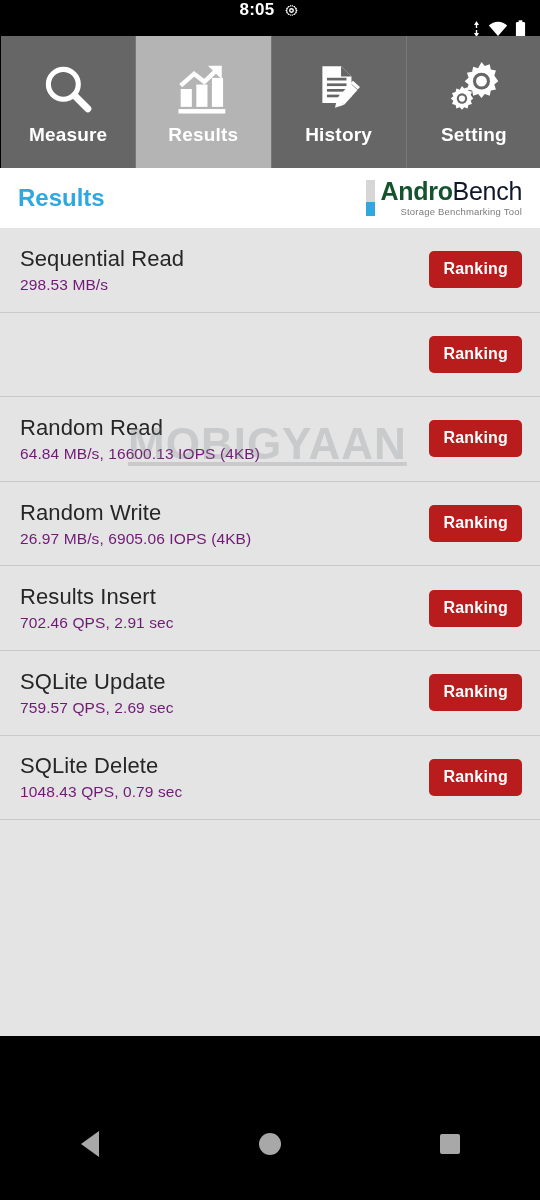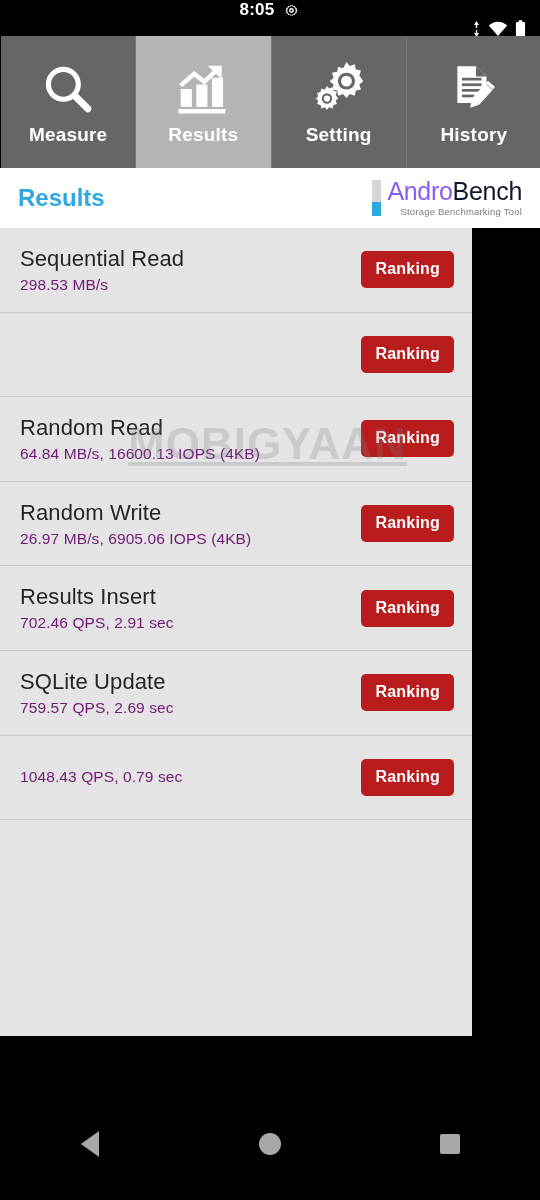--- a/index.html
+++ b/index.html
@@ -41,27 +41,27 @@
   
   .appheader {
     position: absolute; top: 168px; left: 0; width: 540px; height: 60px;
     background: #ffffff; display: flex; align-items: center; padding: 0 18px;
   }
   .page-title { color: #2fa8e0; font-size: 24px; font-weight: bold; }
   .logo { margin-left: auto; display: flex; align-items: center; gap: 6px; }
   .logo-bar { width: 9px; height: 36px; background: linear-gradient(#d6d6d6 0%, #d6d6d6 62%, #2fa8e0 62%, #2fa8e0 100%); }
   .logo-text { display: flex; flex-direction: column; align-items: flex-end; line-height: 1; }
   .logo-main { font-size: 25px; letter-spacing: -.3px; }
-  .logo-andro { color: #8b5cf6; font-weight: normal; }
+  .logo-andro { color: #14532d; font-weight: bold; }
   .logo-bench { color: #0f172a; font-weight: normal; }
   .logo-tag { color: #7b7b7b; font-size: 9.5px; margin-top: 3px; letter-spacing: .2px; }
 
   
   .content {
-    position: absolute; top: 228px; left: 0; width: 472px; height: 808px;
+    position: absolute; top: 228px; left: 0; width: 540px; height: 808px;
     background: #e4e4e4; overflow: hidden;
   }
   .row {
     position: relative; height: 84.6px; padding: 0 18px 0 20px;
     display: flex; align-items: center; border-bottom: 1px solid #c9c9c9;
   }
   .row-texts { display: flex; flex-direction: column; justify-content: center; gap: 4px; }
   .row-title { color: #262626; font-size: 22px; font-weight: normal; letter-spacing: .1px; }
   .row-value { color: #701a75; font-size: 15.5px; letter-spacing: .1px; }
   .rank-btn {
@@ -149,56 +149,56 @@
           <rect x="2" y="22" width="21" height="2"></rect>
           <path d="M3 11.5L9 6.2l4.6 3.6L20 3.6" stroke="#ffffff" stroke-width="2" fill="none"></path>
           <path d="M15.2 2.6H21.4V8.6L15.2 2.6z"></path>
         </svg>
       </span>
       <span class="tab-label">Results</span>
     </div>
 
     <div class="tab">
       <span class="tab-icon">
-        <svg class="svg-ico" width="58" height="58" viewBox="0 0 28 28" fill="#ffffff">
-          <g transform="translate(17.6,10.2)">
-            <path d="M0 -9.2l1.6 1.9 2.4-.8.5 2.5 2.5.5-.8 2.4L8.1 0 6.2 1.6l.8 2.4-2.5.5-.5 2.5-2.4-.8L0 8.1l-1.6-1.9-2.4.8-.5-2.5-2.5-.5.8-2.4L-8.1 0l1.9-1.6-.8-2.4 2.5-.5.5-2.5 2.4.8L0 -9.2z"></path>
-            <circle cx="0" cy="0" r="4.1" fill="#666666"></circle>
-            <circle cx="0" cy="0" r="2.6" fill="#ffffff"></circle>
-          </g>
-          <g transform="translate(8.2,18.6)">
-            <path d="M0 -6.1l1.1 1.3 1.6-.6.4 1.7 1.7.4-.6 1.6L5.4 0 4.2 1.1l.6 1.6-1.7.4-.4 1.7-1.6-.6L0 5.4l-1.1-1.2-1.6.6-.4-1.7-1.7-.4.6-1.6L-5.4 0l1.2-1.1-.6-1.6 1.7-.4.4-1.7 1.6.6L0 -6.1z"></path>
-            <circle cx="0" cy="0" r="2.5" fill="#666666"></circle>
-            <circle cx="0" cy="0" r="1.5" fill="#ffffff"></circle>
-          </g>
-        </svg>
-      </span>
-      <span class="tab-label">Setting</span>
-    </div>
-
-    <div class="tab">
-      <span class="tab-icon">
         <svg class="svg-ico" width="54" height="54" viewBox="0 0 26 26" fill="#ffffff">
           <path d="M5 2h9l5 5v9.5l-3.2 3.2H5V2z"></path>
           <path d="M14 2v5h5" fill="#666666"></path>
           <g fill="#666666">
             <rect x="7.2" y="7.6" width="9.4" height="1.3"></rect>
             <rect x="7.2" y="10.3" width="9.4" height="1.3"></rect>
             <rect x="7.2" y="13" width="9.4" height="1.3"></rect>
             <rect x="7.2" y="15.7" width="6" height="1.3"></rect>
           </g>
           <g transform="rotate(42 16 17)">
             <rect x="13.4" y="10.4" width="4.6" height="9.6"></rect>
             <path d="M13.4 20h4.6l-2.3 4-2.3-4z"></path>
             <rect x="13.4" y="8.6" width="4.6" height="1.6"></rect>
           </g>
         </svg>
       </span>
       <span class="tab-label">History</span>
     </div>
+
+    <div class="tab">
+      <span class="tab-icon">
+        <svg class="svg-ico" width="58" height="58" viewBox="0 0 28 28" fill="#ffffff">
+          <g transform="translate(17.6,10.2)">
+            <path d="M0 -9.2l1.6 1.9 2.4-.8.5 2.5 2.5.5-.8 2.4L8.1 0 6.2 1.6l.8 2.4-2.5.5-.5 2.5-2.4-.8L0 8.1l-1.6-1.9-2.4.8-.5-2.5-2.5-.5.8-2.4L-8.1 0l1.9-1.6-.8-2.4 2.5-.5.5-2.5 2.4.8L0 -9.2z"></path>
+            <circle cx="0" cy="0" r="4.1" fill="#666666"></circle>
+            <circle cx="0" cy="0" r="2.6" fill="#ffffff"></circle>
+          </g>
+          <g transform="translate(8.2,18.6)">
+            <path d="M0 -6.1l1.1 1.3 1.6-.6.4 1.7 1.7.4-.6 1.6L5.4 0 4.2 1.1l.6 1.6-1.7.4-.4 1.7-1.6-.6L0 5.4l-1.1-1.2-1.6.6-.4-1.7-1.7-.4.6-1.6L-5.4 0l1.2-1.1-.6-1.6 1.7-.4.4-1.7 1.6.6L0 -6.1z"></path>
+            <circle cx="0" cy="0" r="2.5" fill="#666666"></circle>
+            <circle cx="0" cy="0" r="1.5" fill="#ffffff"></circle>
+          </g>
+        </svg>
+      </span>
+      <span class="tab-label">Setting</span>
+    </div>
   </div>
 
   <div class="appheader">
     <span class="page-title">Results</span>
     <div class="logo">
       <span class="logo-bar"></span>
       <span class="logo-text">
         <span class="logo-main"><span class="logo-andro">Andro</span><span class="logo-bench">Bench</span></span>
         <span class="logo-tag">Storage Benchmarking Tool</span>
       </span>
@@ -246,20 +246,21 @@
     <div class="row">
       <div class="row-texts">
         <span class="row-title">SQLite Update</span>
         <span class="row-value">759.57 QPS, 2.69 sec</span>
       </div>
       <button class="rank-btn">Ranking</button>
     </div>
 
     <div class="row">
       <div class="row-texts">
+        <span class="row-title">SQLite Delete</span>
         <span class="row-value">1048.43 QPS, 0.79 sec</span>
       </div>
       <button class="rank-btn">Ranking</button>
     </div>
 
   </div>
 
   <div class="watermark">MOBIGYAAN</div>
 
   <div class="navbar">

